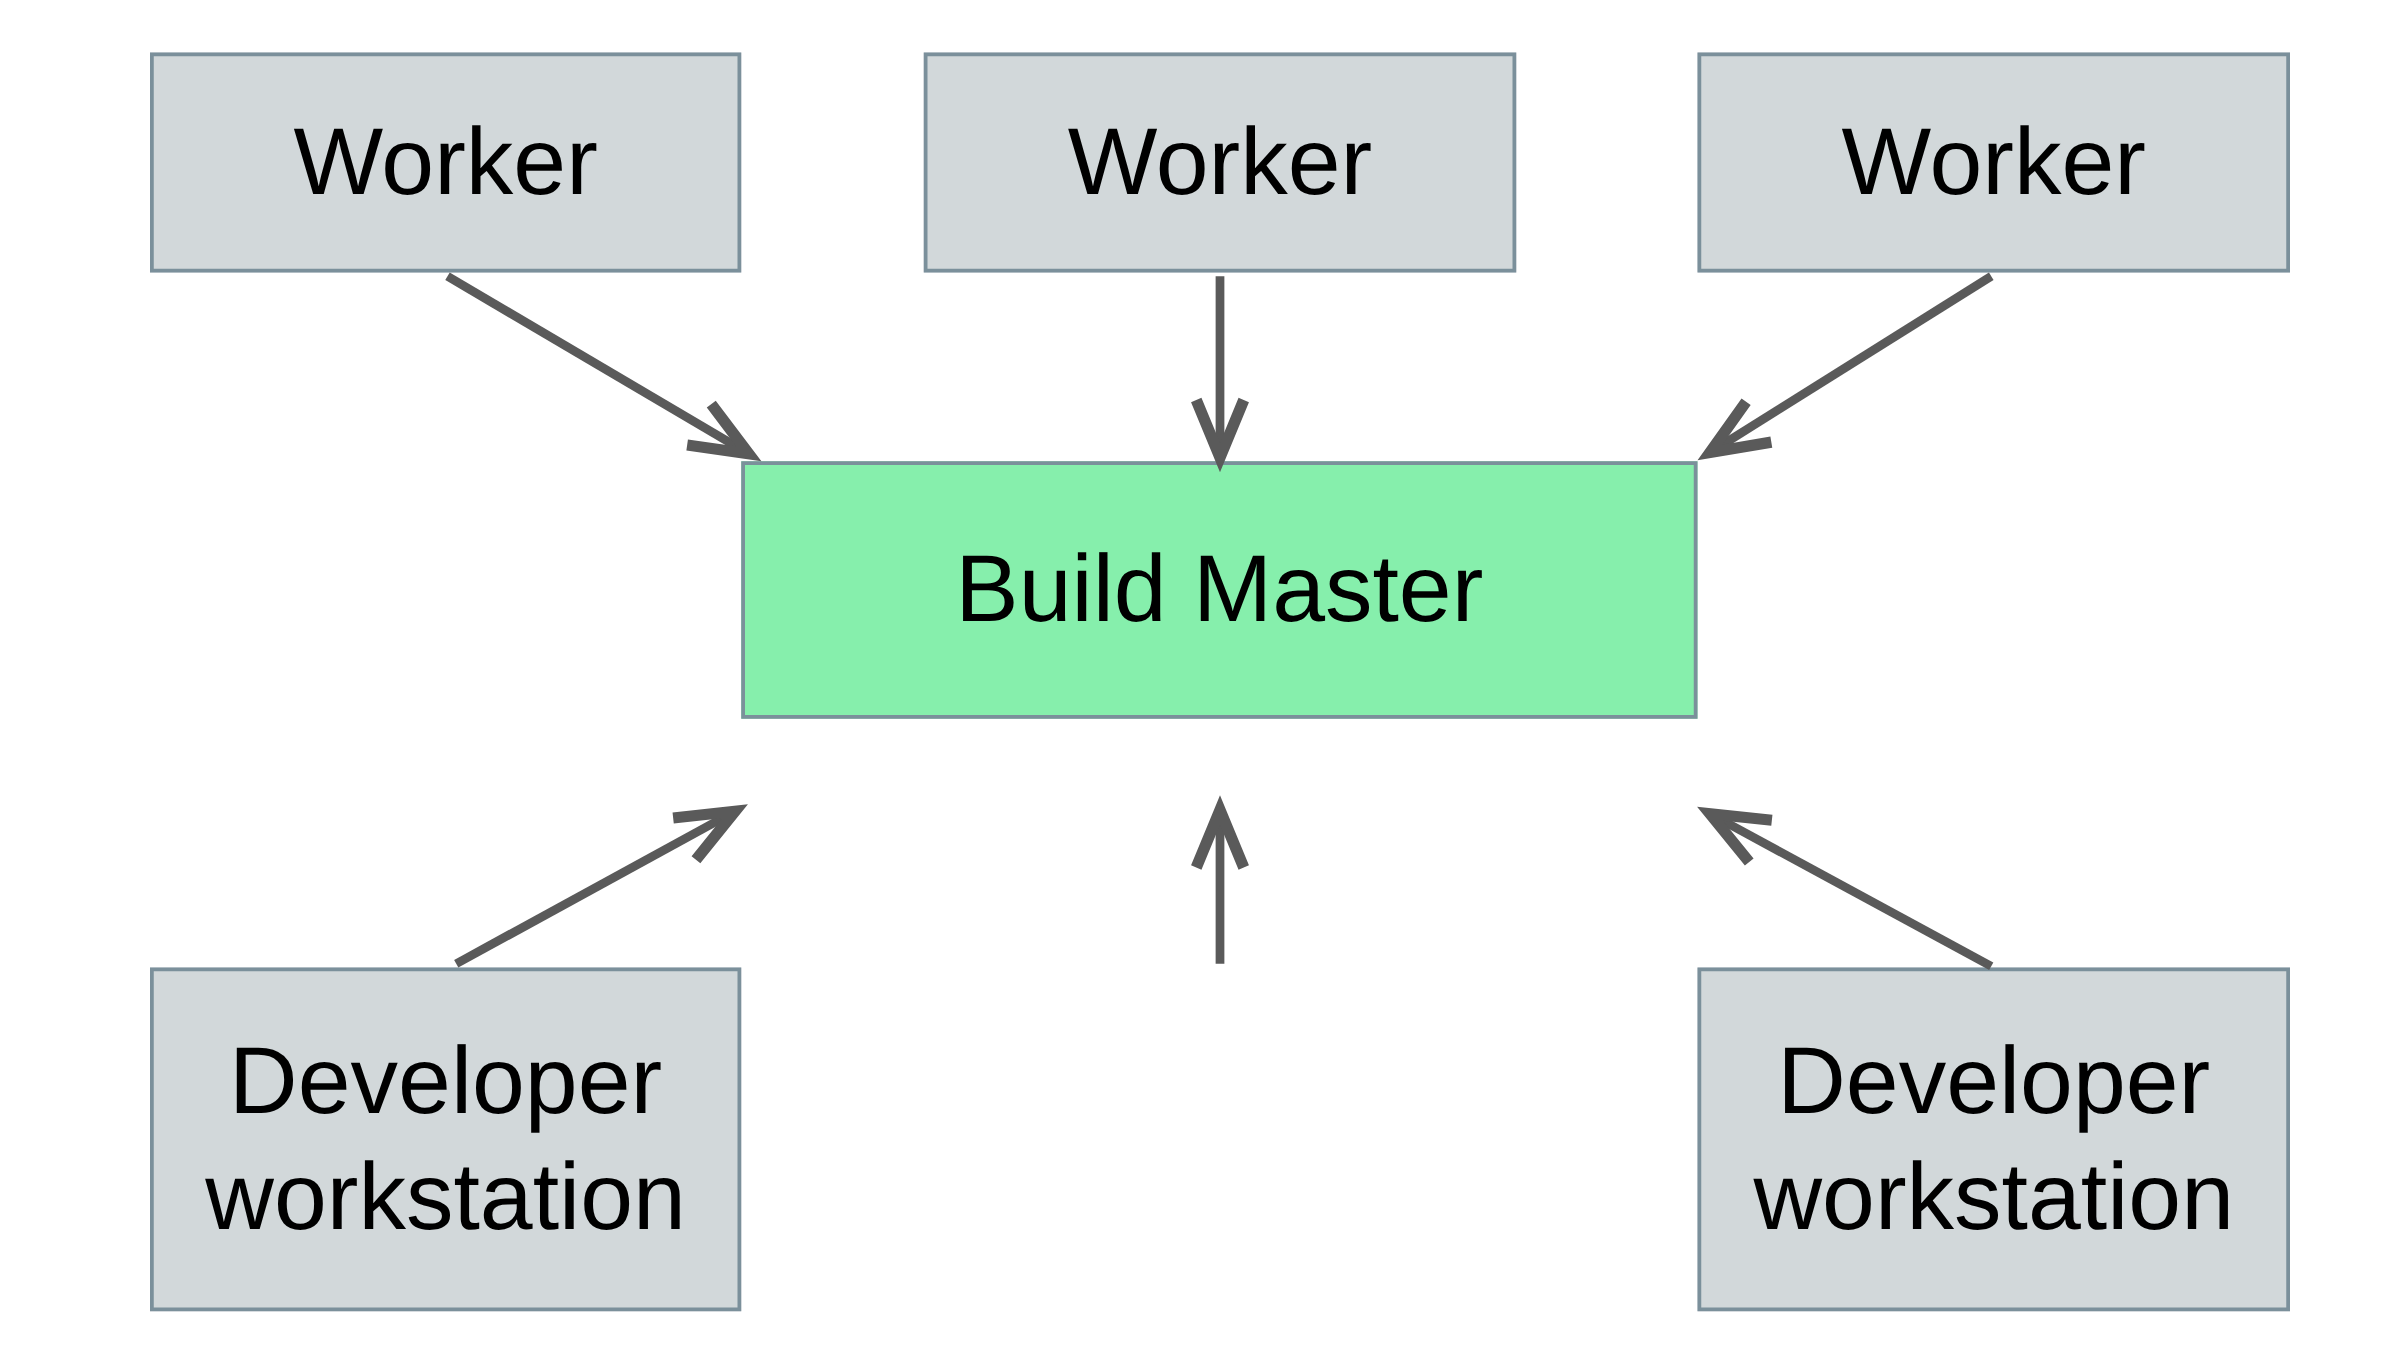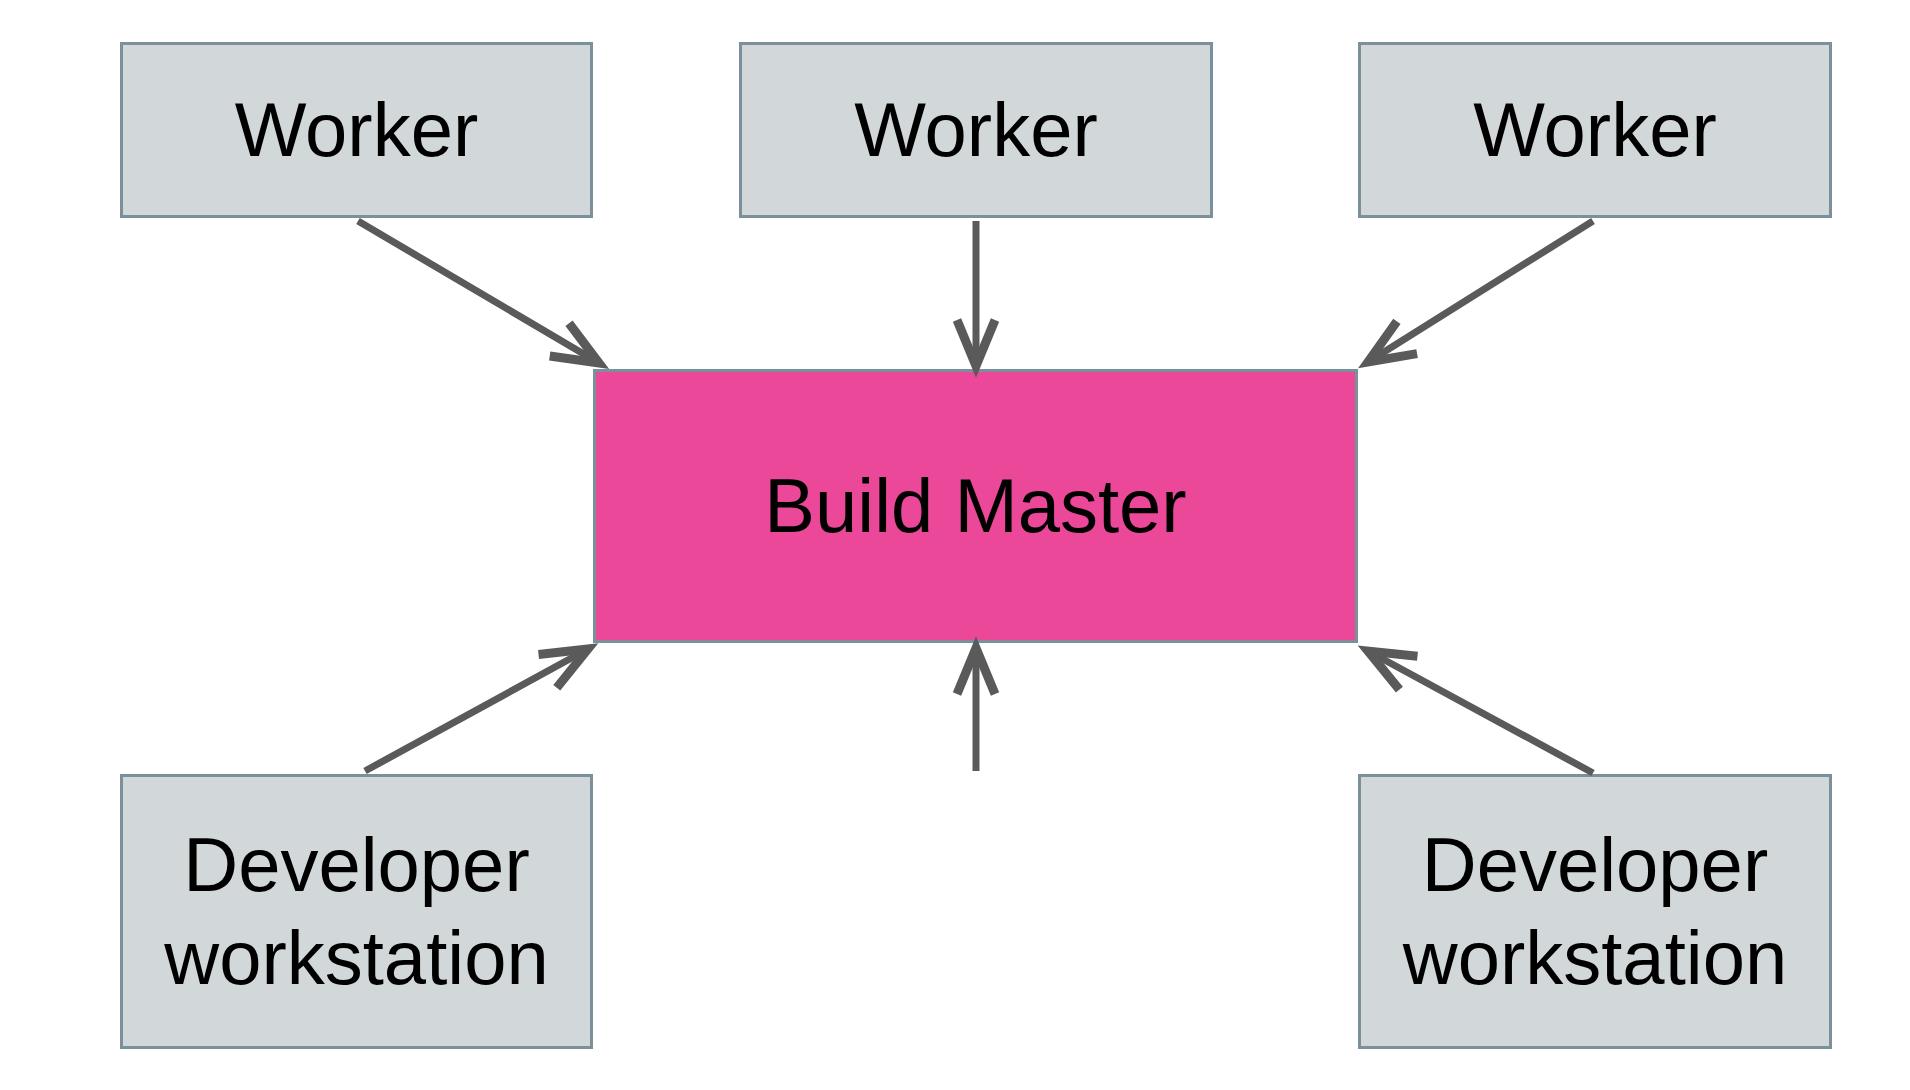--- a/index.html
+++ b/index.html
@@ -49,21 +49,21 @@
 
   <div class="node" style="left: 120px; top: 42px; width: 473px; height: 176px; background: rgb(210, 216, 218); border-color: rgb(123, 144, 155);">
     <span class="node-label" style="color: rgb(0, 0, 0);">Worker</span>
   </div>
   <div class="node" style="left: 739px; top: 42px; width: 474px; height: 176px; background: rgb(210, 216, 218); border-color: rgb(123, 144, 155);">
     <span class="node-label" style="color: rgb(0, 0, 0);">Worker</span>
   </div>
   <div class="node" style="left: 1358px; top: 42px; width: 474px; height: 176px; background: rgb(210, 216, 218); border-color: rgb(123, 144, 155);">
     <span class="node-label" style="color: rgb(0, 0, 0);">Worker</span>
   </div>
-  <div class="node" style="left: 593px; top: 369px; width: 765px; height: 274px; background: #ec4899; border-color: rgb(123, 144, 155);">
+  <div class="node" style="left: 593px; top: 369px; width: 765px; height: 206px; background: #86efac; border-color: rgb(123, 144, 155);">
     <span class="node-label" style="color: rgb(0, 0, 0);">Build Master</span>
   </div>
   <div class="node" style="left: 120px; top: 774px; width: 473px; height: 275px; background: rgb(210, 216, 218); border-color: rgb(123, 144, 155);">
     <span class="node-label" style="color: rgb(0, 0, 0);">Developer workstation</span>
   </div>
   <div class="node" style="left: 1358px; top: 774px; width: 474px; height: 275px; background: rgb(210, 216, 218); border-color: rgb(123, 144, 155);">
     <span class="node-label" style="color: rgb(0, 0, 0);">Developer workstation</span>
   </div>
 
   <svg id="arrow-layer" viewBox="0 0 1910 1090" xmlns="http://www.w3.org/2000/svg">

